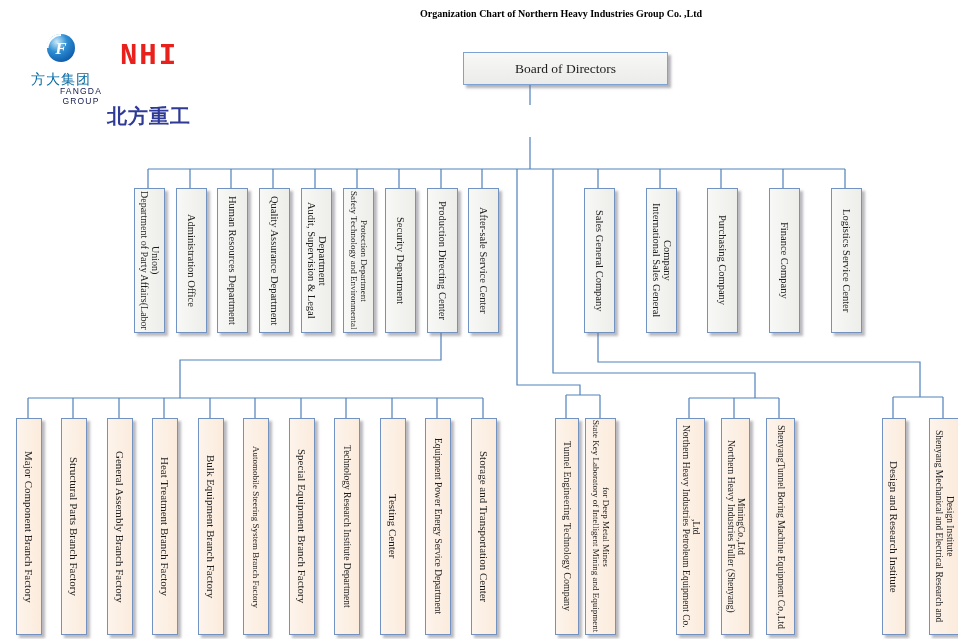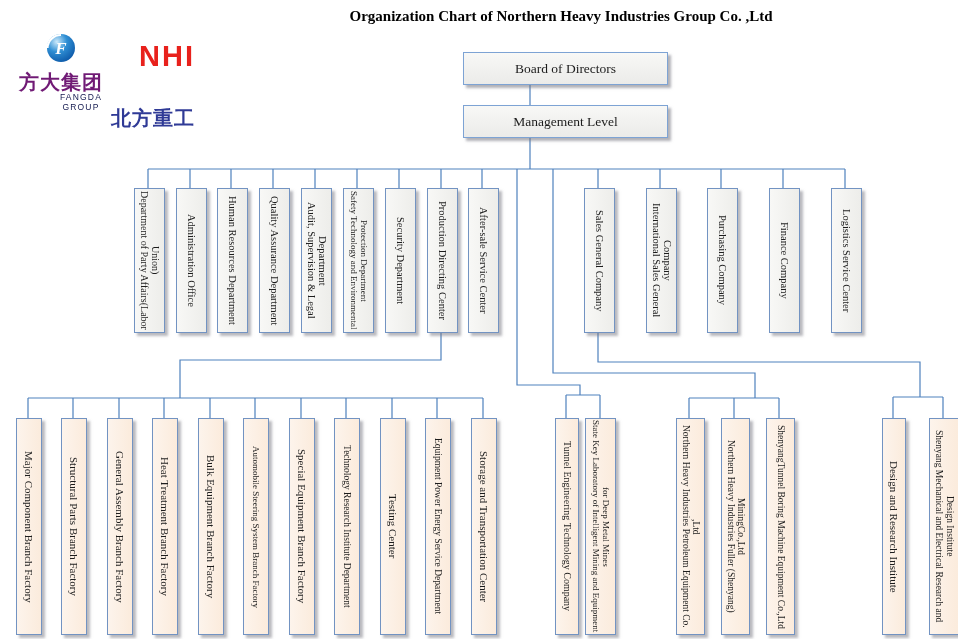--- a/index.html
+++ b/index.html
@@ -1,47 +1,47 @@
 <!DOCTYPE html>
 <html><head>
 <meta charset="utf-8">
 <style>
   html,body{margin:0;padding:0;background:#fff;}
   #stage{position:relative;width:958px;height:639px;background:#fff;overflow:hidden;
          font-family:"Liberation Serif",serif;}
   #lines{position:absolute;left:0;top:0;width:958px;height:639px;}
 
   .title{position:absolute;top:8px;left:561px;transform:translateX(-50%);
-         white-space:nowrap;font-weight:bold;font-size:15px;color:#000;}
+         white-space:nowrap;font-weight:bold;font-size:10px;color:#000;}
 
   .hbox{position:absolute;left:427px;width:203px;height:31px;
         display:flex;align-items:center;justify-content:center;
         background:linear-gradient(180deg,#f8f8f6,#ebebe9);
         border:1.4px solid #7da3d4;box-shadow:3px 3px 2.5px rgba(115,115,125,.55);
         font-size:13.5px;color:#1c1c1c;margin-left:36px;}
 
   .vbox{position:absolute;display:flex;writing-mode:vertical-lr;
         border:1.4px solid #7293c2;box-shadow:3px 3px 2.5px rgba(115,115,125,.5);
         color:#1c1c1c;}
   .vbox span{margin:auto;text-align:center;line-height:1.12;max-height:100%;}
   .top{top:188px;height:143px;width:29px;font-size:10.5px;
        background:linear-gradient(90deg,#f8f8f6,#ededea);}
   .bot{top:418px;height:215px;width:24px;font-size:11px;
        background:linear-gradient(90deg,#fdf4ec,#fbebdc);}
   .w2{width:29px;}
   .f9{font-size:9px;}.f95{font-size:9.5px;}.f10{font-size:10px;}
 
   
   .fangda{position:absolute;left:16px;top:30px;width:90px;text-align:center;}
-  .fangda .zh{font-family:"Liberation Sans",sans-serif;font-weight:bold;
-              font-size:20px;letter-spacing:1px;color:#701a75;line-height:1;}
+  .fangda .zh{font-family:"Liberation Sans",sans-serif;font-weight:normal;
+              font-size:14px;letter-spacing:1px;color:#0369a1;line-height:1;}
   .fangda .en{font-family:"Liberation Sans",sans-serif;font-size:8.5px;
               letter-spacing:1.2px;color:#13194e;margin-left:40px;}
-  .nhi{position:absolute;left:103px;top:42px;width:92px;text-align:right;
-       font-family:Liberation Sans, sans-serif;}
+  .nhi{position:absolute;left:103px;top:42px;width:92px;text-align:center;
+       font-family:Liberation Mono, monospace;}
   .nhi .abbr{font-weight:bold;font-size:29px;letter-spacing:2px;color:#e8211c;line-height:1;}
   .nhi .zh{font-weight:bold;font-size:20px;letter-spacing:1px;color:#2f3a96;line-height:1.1;margin-top:36px;}
 </style>
 </head>
 <body>
 
 <div id="stage">
 
   <svg id="lines" xmlns="http://www.w3.org/2000/svg" viewBox="0 0 958 639">
     <path fill="none" stroke="#4f81bd" stroke-width="1.2" d="
@@ -77,23 +77,20 @@
     <div class="zh">方大集团</div>
     <div class="en">FANGDA GROUP</div>
   </div>
   <div class="nhi">
     <div class="abbr">NHI</div>
     <div class="zh">北方重工</div>
   </div>
 
   <div class="hbox" style="top:52px">
       <span>Board of Directors</span>
-    </div>
-  <div class="hbox" style="top:105px">
-      <span>Management Level</span>
     </div>
 
   <div class="vbox top f10" style="left:134px">
       <span>Department of Party Affairs(Labor Union)</span>
     </div>
   <div class="vbox top" style="left:176px">
       <span>Administration Office</span>
     </div>
   <div class="vbox top" style="left:217px">
       <span>Human Resources Department</span>

